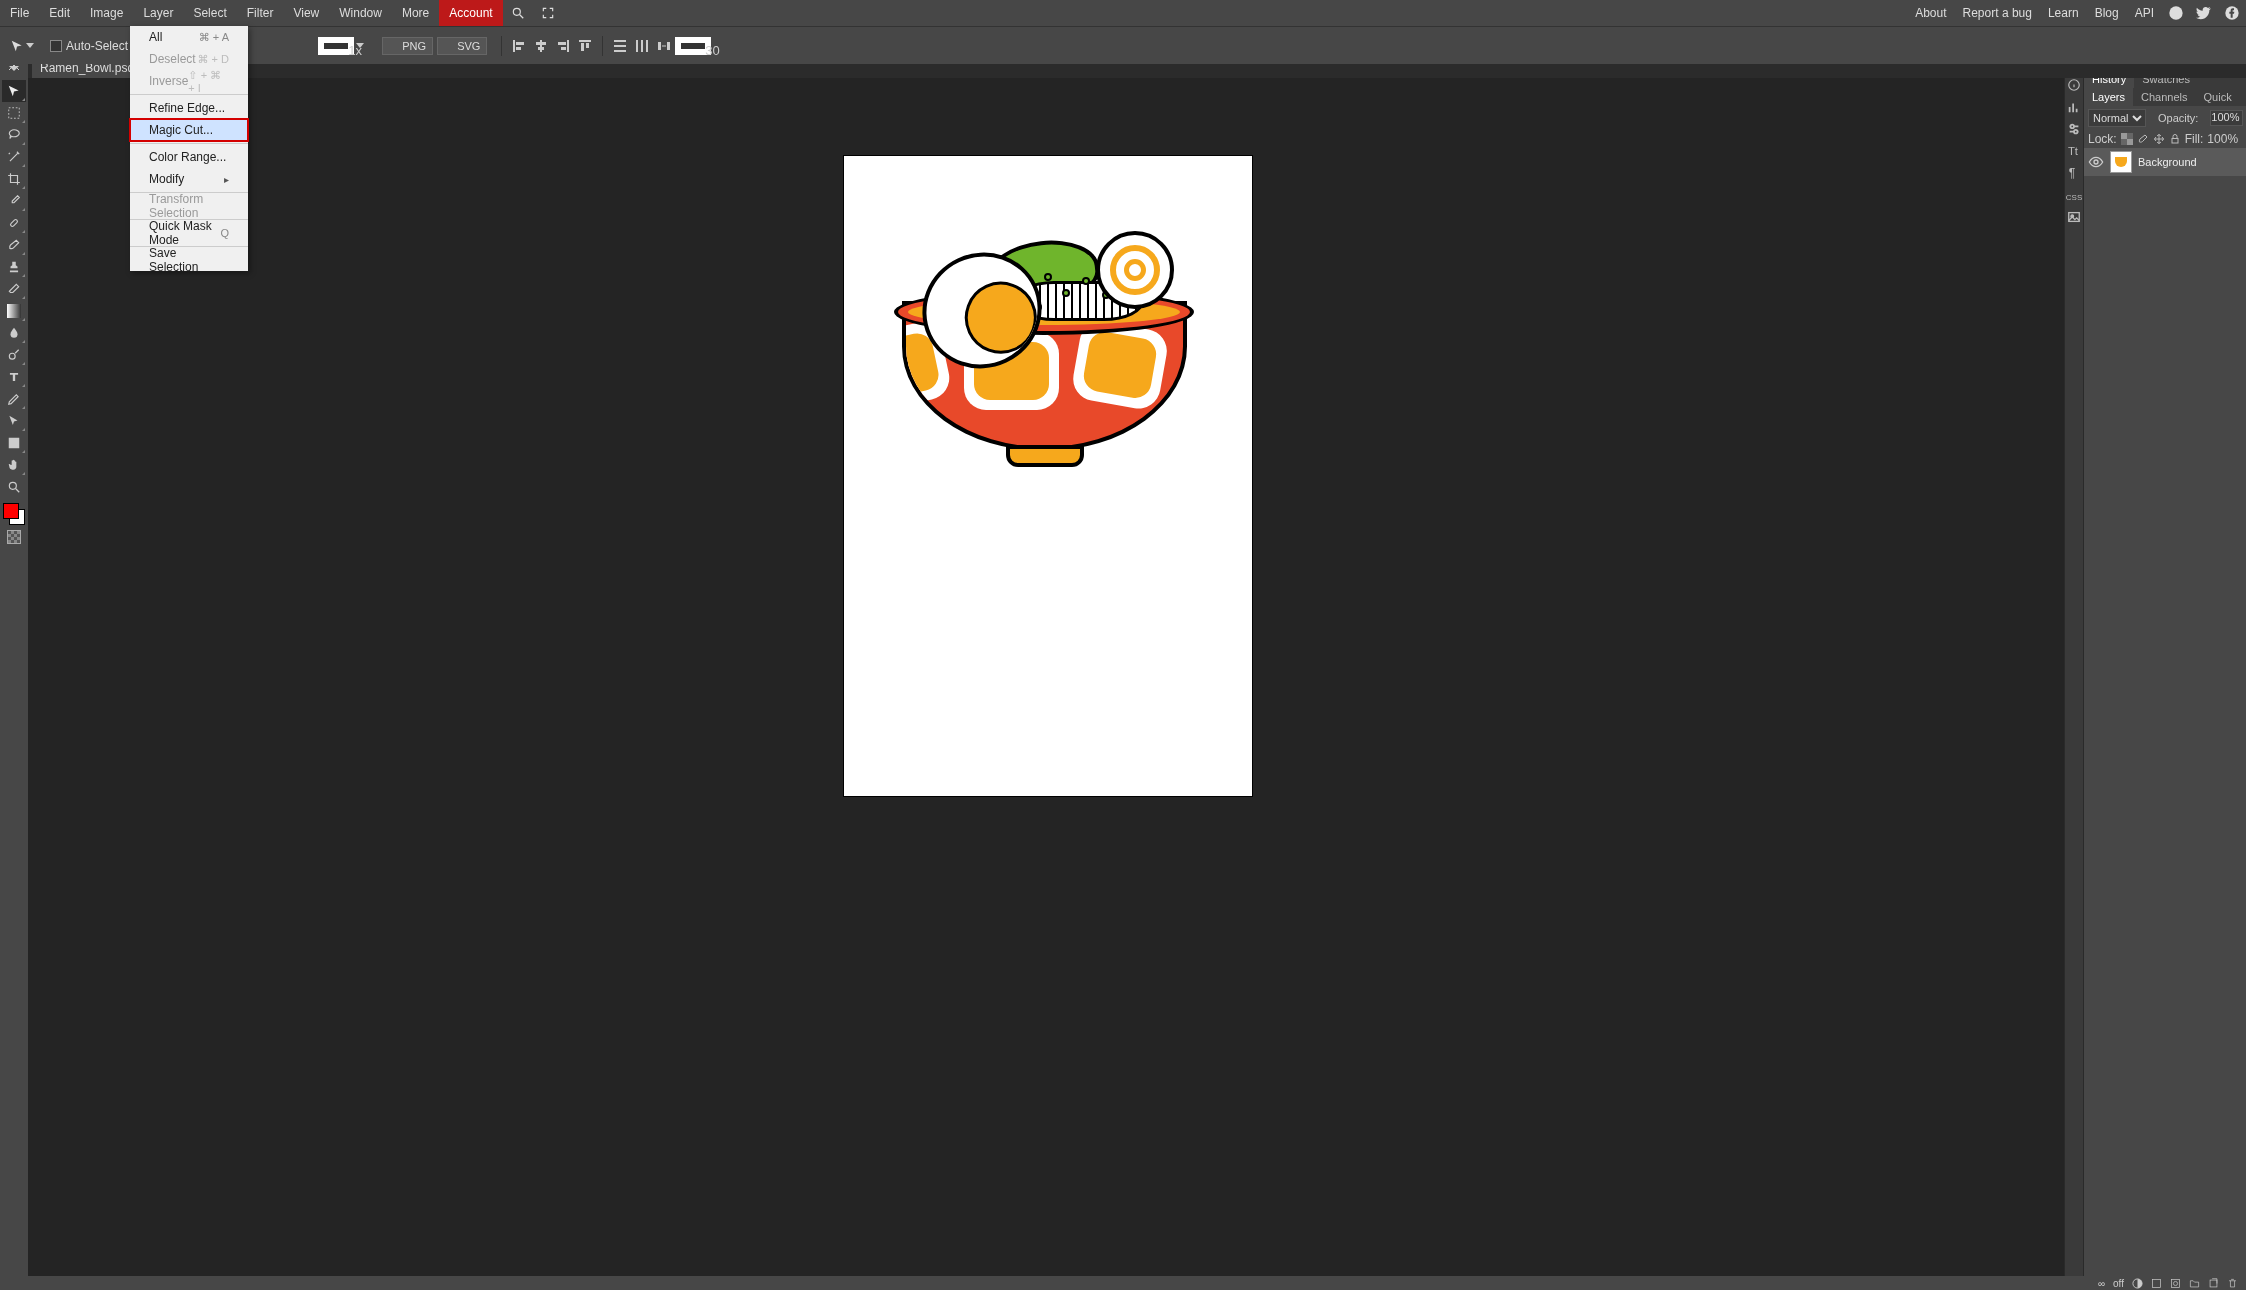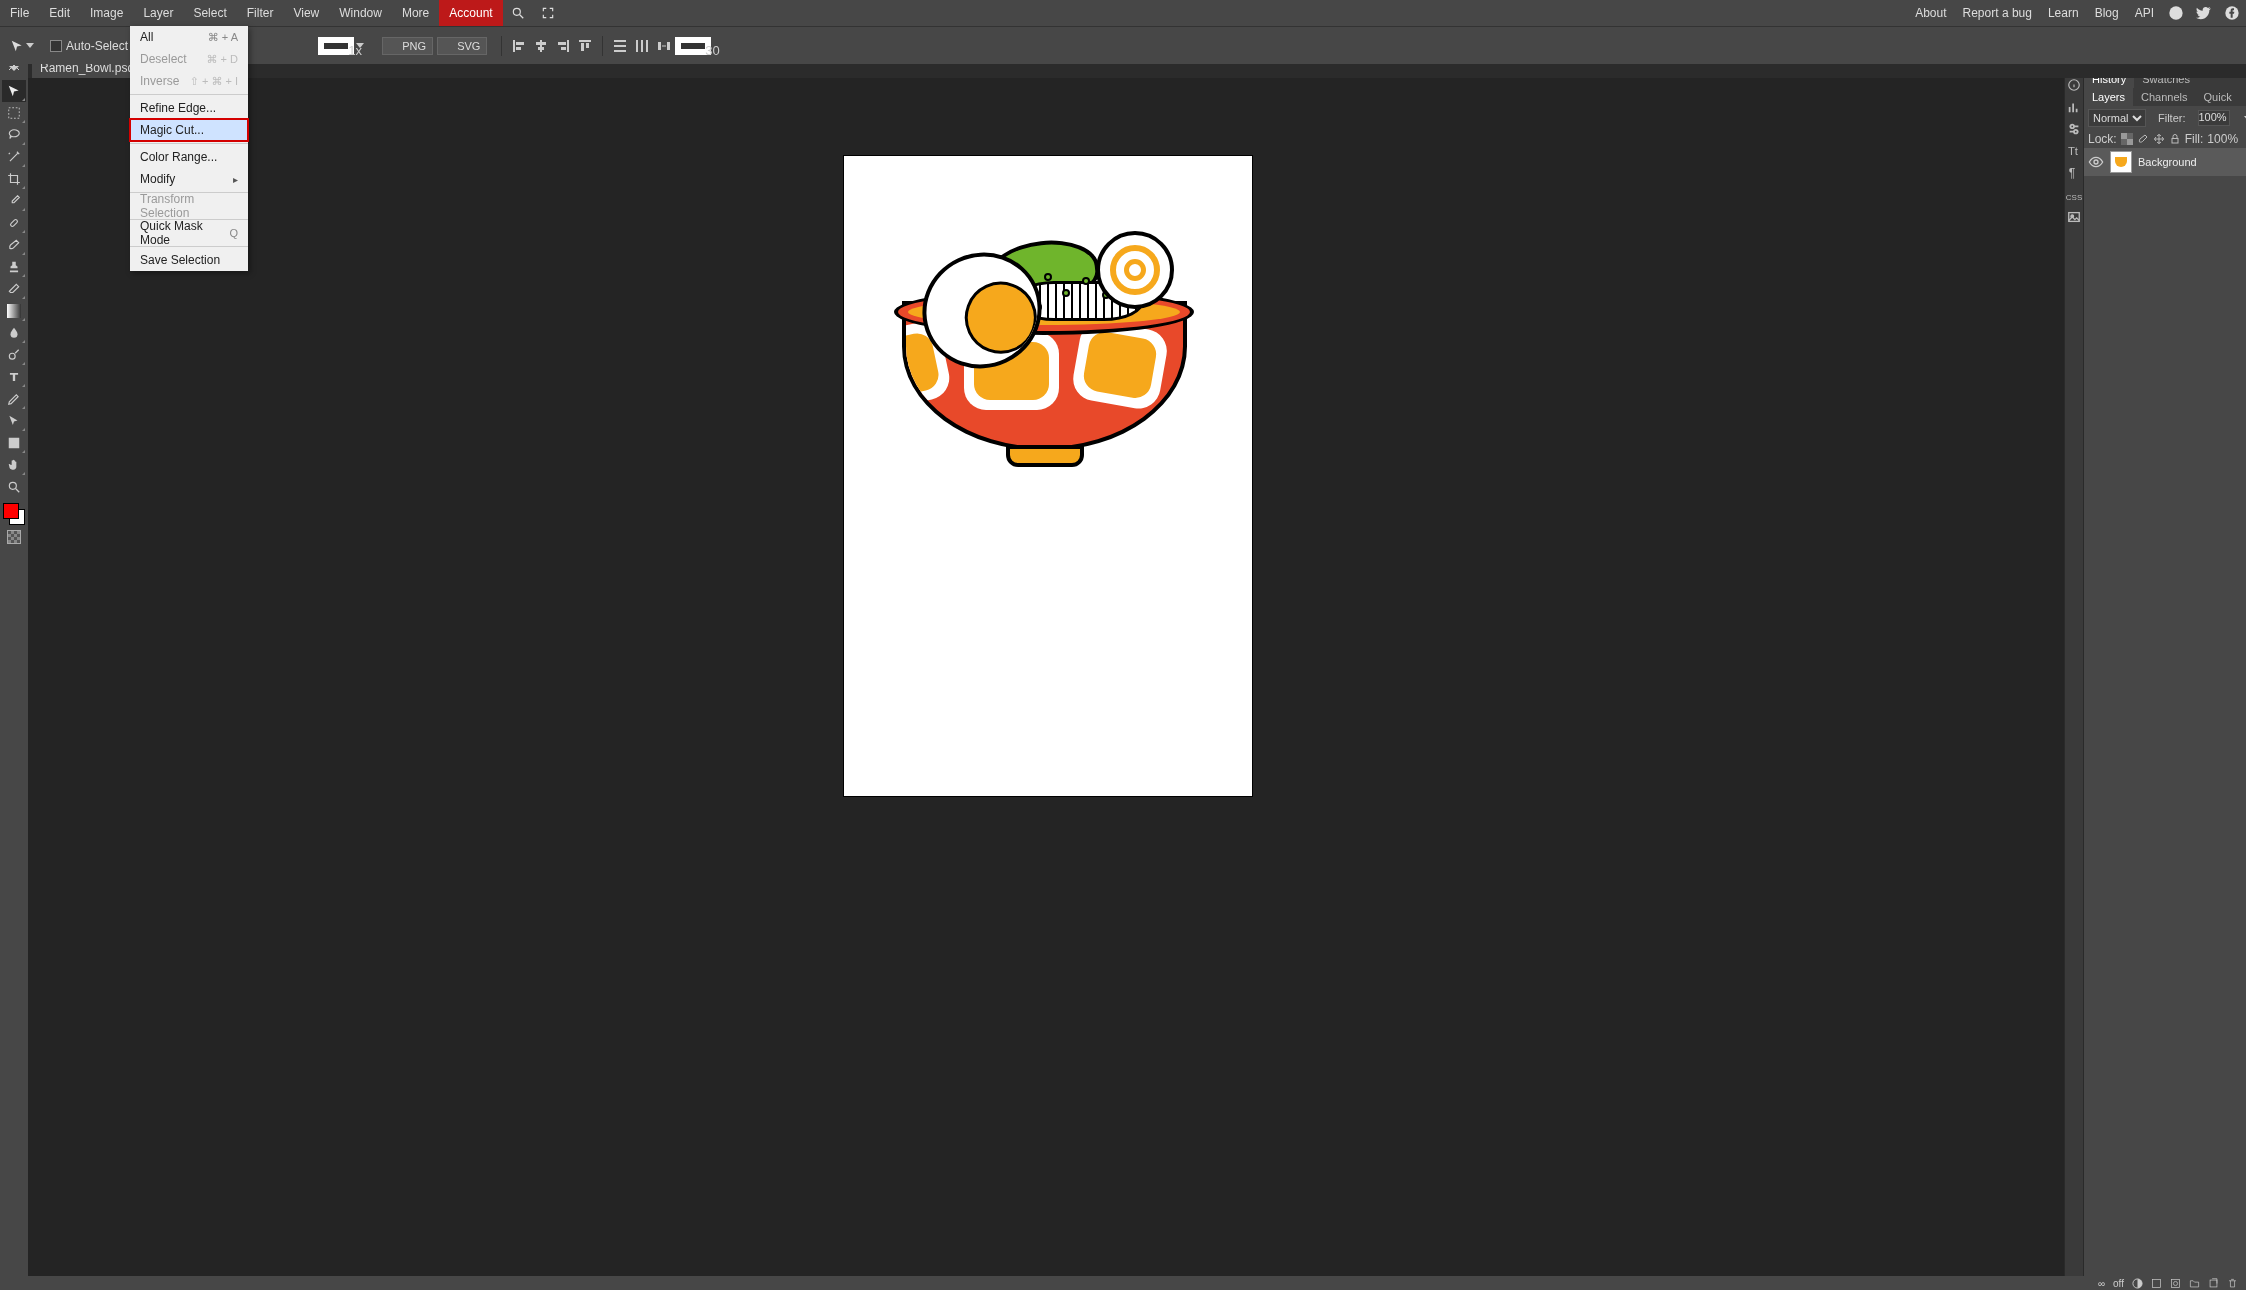--- a/index.html
+++ b/index.html
@@ -64,21 +64,21 @@
 .naruto { position:absolute; right:30px; top:20px; width:78px; height:78px; border:4px solid #000; border-radius:50%; background:#fff; }
 .naruto::before { content:""; position:absolute; inset:10px; border:6px solid #f6a81c; border-radius:50%; }
 .naruto::after  { content:""; position:absolute; inset:24px; border:5px solid #f6a81c; border-radius:50%; }
 .noodles { position:absolute; left:120px; top:70px; width:130px; height:40px; background:repeating-linear-gradient(90deg,#fff 0 6px,#000 6px 8px); border:3px solid #000; border-radius:40px/20px; }
 .greens { position:absolute; width:8px; height:8px; background:#6fb52c; border:2px solid #000; border-radius:50%; }
 .greens.g1{left:150px;top:62px;} .greens.g2{left:168px;top:78px;} .greens.g3{left:188px;top:66px;}
 .greens.g4{left:208px;top:80px;} .greens.g5{left:140px;top:92px;}
 
 
 .dropdown { position:absolute; top:26px; left:130px; width:118px; background:#f0f0f0; color:#222; box-shadow:2px 2px 6px rgba(0,0,0,.4); z-index:200; font-size:12px; }
-.dropdown .row { height:22px; padding:0 10px; display:flex; align-items:center; justify-content:space-between; cursor:pointer; }
+.dropdown .row { height:22px; padding:0 19px; display:flex; align-items:center; justify-content:space-between; cursor:pointer; }
 .dropdown .row.disabled { color:#9a9a9a; cursor:default; }
 .dropdown .row .sc { color:#888; font-size:11px; }
 .dropdown .row.disabled .sc { color:#bcbcbc; }
 .dropdown hr { border:none; border-top:1px solid #ccc; margin:2px 0; }
 .dropdown .row.submenu::after { content:"▸"; color:#555; font-size:10px; }
 .dropdown .row.highlight { background:#cfe3ff; outline:2px solid #d40000; outline-offset:-1px; }
 
 
 .rstrip { position:absolute; top:56px; right:162px; width:20px; bottom:14px; background:#3a3a3a; display:flex; flex-direction:column; align-items:center; z-index:60; border-left:1px solid #2a2a2a; border-right:1px solid #2a2a2a;}
 .rstrip .hdr { width:100%; height:14px; display:flex; justify-content:center; align-items:center; color:#aaa; font-size:10px; }
@@ -504,21 +504,21 @@
   </div>
 
   <div class="panel-tabs">
     <div class="ptab active">Layers</div>
     <div class="ptab">Channels</div>
     <div class="ptab">Quick</div>
   </div>
   <div class="panel-body">
     <div class="layers-opts">
       <select><option>Normal</option></select>
-      <span class="olabel">Filter:</span>
+      <span class="olabel">Opacity:</span>
       <span class="pct">100%</span>
         <span class="dd2"></span>
     </div>
     <div class="lockrow">
       <span class="olabel">Lock:</span>
       <span class="licon">
           <svg width="12" height="12" viewBox="0 0 12 12" fill="#bbb">
             <rect width="12" height="12" fill="#666"></rect>
             <rect width="6" height="6" fill="#999"></rect>
             <rect x="6" y="6" width="6" height="6" fill="#999"></rect>

